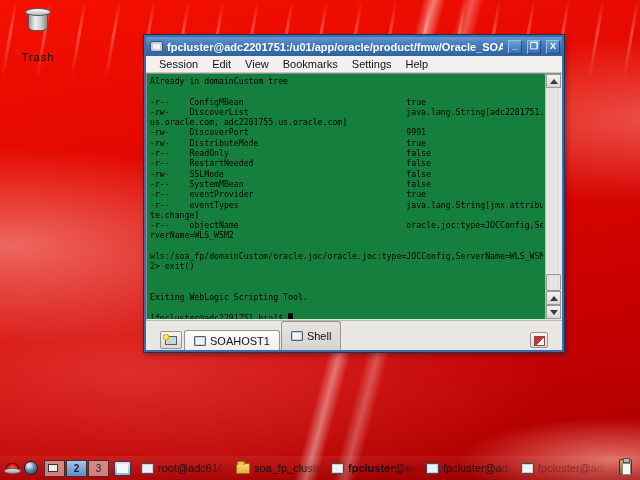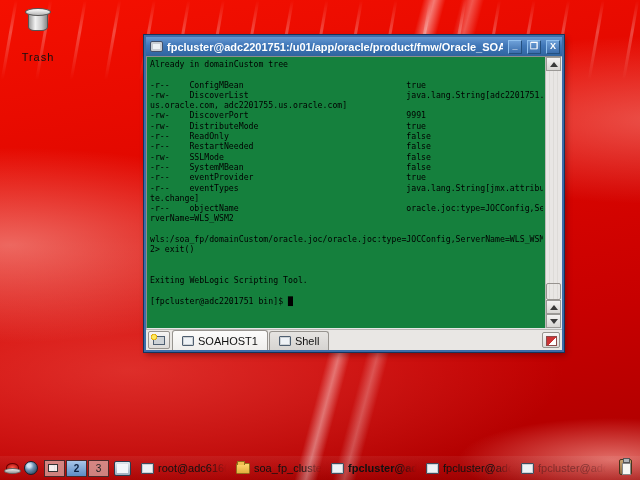--- a/index.html
+++ b/index.html
@@ -55,26 +55,26 @@
   .sbar{ position:absolute; top:0; right:0; bottom:0; width:16px; background:#e3e1df; border-left:1px solid #bdbbb8;
     display:flex; flex-direction:column; }
   .sbtn{ flex:0 0 14px; background:linear-gradient(#f4f3f2,#d8d6d3); border:1px solid #9b9996; display:flex; align-items:center; justify-content:center; }
   .tri-up{ width:0; height:0; border-left:4px solid transparent; border-right:4px solid transparent; border-bottom:5px solid #3a3a3a; }
   .tri-dn{ width:0; height:0; border-left:4px solid transparent; border-right:4px solid transparent; border-top:5px solid #3a3a3a; }
   .strack{ flex:1; position:relative; background:repeating-linear-gradient(90deg,#e8e6e4 0 3px,#dddbd8 3px 4px); }
   .sthumb{ position:absolute; left:0; right:0; bottom:0; height:17px; background:linear-gradient(90deg,#fafafa,#dcdad7);
     border:1px solid #96938f; border-radius:2px;
     background-image:radial-gradient(circle 1px, #8a8a8a 40%, transparent 50%); background-size:4px 4px; background-position:3px 4px; }
   
-  .tabbar{ flex:0 0 21px; background:#e9e7e4; border-top:1px solid #b9b7b4; display:flex; align-items:flex-end; padding:0 1px; }
+  .tabbar{ flex:0 0 21px; background:#e9e7e4; border-top:1px solid #b9b7b4; display:flex; align-items:flex-end; padding:0 13px; }
   .tb-btn{ width:22px; height:18px; margin:1px 2px 1px 1px; background:linear-gradient(#f6f5f4,#dcdad7);
     border:1px solid #97948f; border-radius:2px; position:relative; }
   .tb-btn .mini-term{ position:absolute; left:4px; top:4px; width:12px; height:9px; background:#cdd2d6; border:1px solid #4e5e70; }
   .tb-btn .spark{ position:absolute; left:2px; top:2px; width:6px; height:6px; background:radial-gradient(#ffe95e 40%, #e0a800 70%, transparent 75%); }
-  .tab{ height:19px; display:flex; align-items:center; gap:4px; padding:0 9px; margin-right:1px;
+  .tab{ height:29px; display:flex; align-items:center; gap:4px; padding:0 9px; margin-right:1px;
     border:1px solid #97948f; border-bottom:none; border-radius:3px 3px 0 0; font-size:11px; color:#111;
     background:linear-gradient(#e6e4e1,#d6d4d1); }
   .tab.active{ background:linear-gradient(#fcfcfb,#efeeec); height:20px; }
   .tab-ico{ width:12px; height:10px; background:#cdd2d6; border:1px solid #4e5e70; border-radius:1px; position:relative; }
   .tab-ico::after{ content:""; position:absolute; inset:1px; background:#eef2f6; }
   .tabbar-spacer{ flex:1; }
   .sess-btn{ width:18px; height:16px; margin:2px 1px; background:linear-gradient(#f6f5f4,#dcdad7);
     border:1px solid #97948f; border-radius:2px; position:relative; }
   .sess-btn::before{ content:""; position:absolute; left:3px; top:3px; width:9px; height:8px;
     background:linear-gradient(135deg, #c33 0 55%, #fff 55%); border:1px solid #8a4a4a; }
@@ -123,20 +123,28 @@
 </div>
 
 <div class="window">
   <div class="titlebar">
     <div class="title-ico"></div>
     <div class="title-text">fpcluster@adc2201751:/u01/app/oracle/product/fmw/Oracle_SOA1/common/b</div>
     <div class="winbtn">_</div>
     <div class="winbtn">❒</div>
     <div class="winbtn">X</div>
   </div>
+  <div class="menubar">
+    <span class="menu-item">Session</span>
+    <span class="menu-item">Edit</span>
+    <span class="menu-item">View</span>
+    <span class="menu-item">Bookmarks</span>
+    <span class="menu-item">Settings</span>
+    <span class="menu-item">Help</span>
+  </div>
   <div class="term-frame">
     <div class="term-text">Already in domainCustom tree
 
 -r--    ConfigMBean                                 true
 -rw-    DiscoverList                                java.lang.String[adc2201751.
 us.oracle.com, adc2201755.us.oracle.com]
 -rw-    DiscoverPort                                9991
 -rw-    DistributeMode                              true
 -r--    ReadOnly                                    false
 -r--    RestartNeeded                               false

